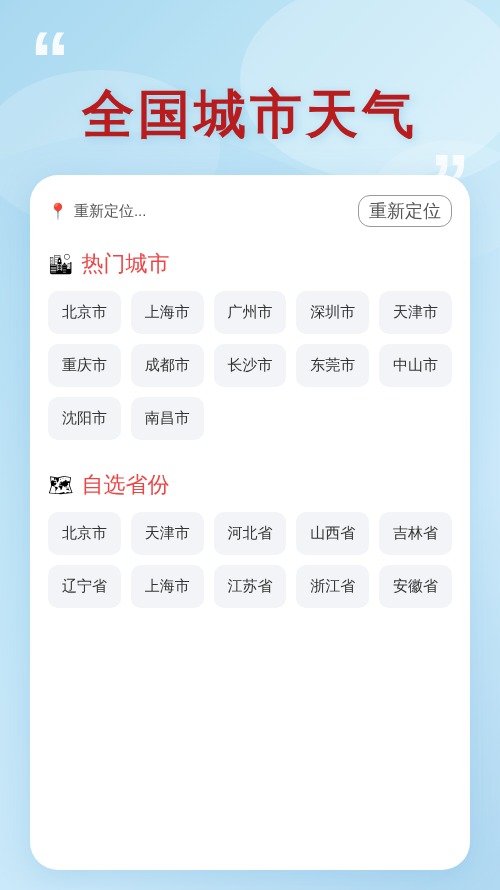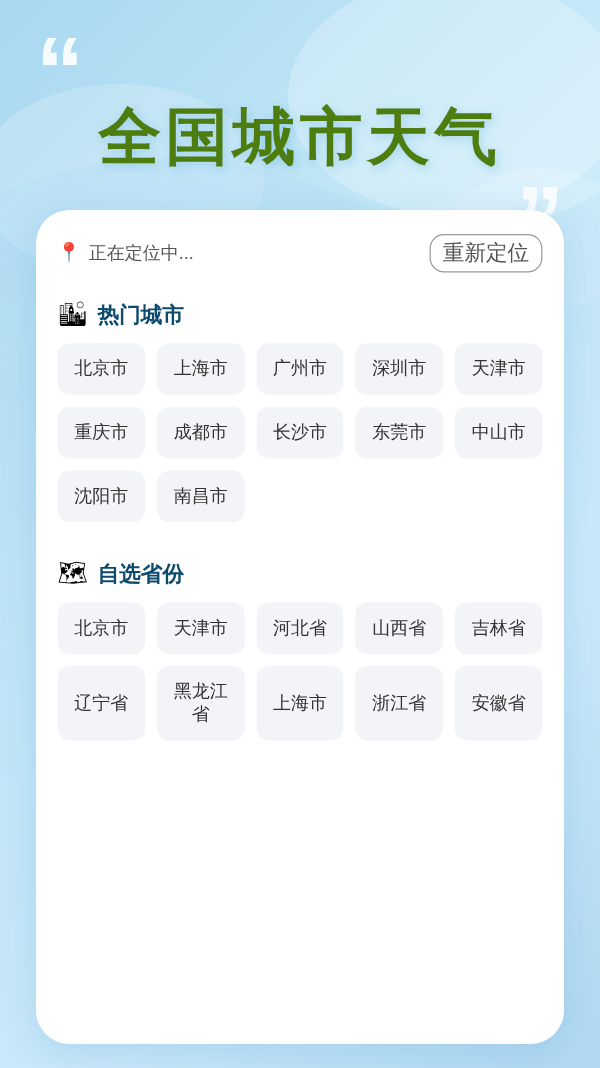--- a/index.html
+++ b/index.html
@@ -45,21 +45,21 @@
       color: white;
       opacity: 0.9;
       font-weight: 900;
       line-height: 1;
       transform: rotate(180deg);
     }
 
     .main-title {
       font-size: 52px;
       font-weight: 900;
-      color: #4d7c0f;
+      color: #b91c1c;
       text-shadow: 2px 2px 8px rgba(100, 180, 220, 0.4);
       letter-spacing: 4px;
       z-index: 2;
       margin-top: 30px;
     }
 
     
     .bg-shapes {
       position: absolute;
       top: 0; left: 0; right: 0; bottom: 0;
@@ -121,23 +121,23 @@
       gap: 8px;
       margin-bottom: 12px;
       margin-top: 4px;
     }
 
     .section-icon {
       font-size: 20px;
     }
 
     .section-title {
-      font-size: 18px;
-      font-weight: 700;
-      color: #0c4a6e;
+      font-size: 22px;
+      font-weight: 400;
+      color: #ef4444;
     }
 
     
     .city-grid {
       display: grid;
       grid-template-columns: repeat(5, 1fr);
       gap: 10px;
       margin-bottom: 20px;
     }
 
@@ -171,21 +171,21 @@
   <div class="quote-left">“</div>
   <div class="main-title">全国城市天气</div>
   <div class="quote-right">“</div>
 </div>
 
 <div class="phone-card">
 
   <div class="location-bar">
     <div class="location-left">
       <span class="location-icon">📍</span>
-      <span>正在定位中...</span>
+      <span>重新定位...</span>
     </div>
     <button class="relocate-btn">重新定位</button>
   </div>
 
   <div class="section-header">
     <span class="section-icon">🏙</span>
     <span class="section-title">热门城市</span>
   </div>
 
   <div class="city-grid" id="hot-city-grid">
@@ -210,19 +210,19 @@
     <span class="section-title">自选省份</span>
   </div>
 
   <div class="city-grid" id="province-grid">
   <button class="city-btn">北京市</button>
       <button class="city-btn">天津市</button>
       <button class="city-btn">河北省</button>
       <button class="city-btn">山西省</button>
       <button class="city-btn">吉林省</button>
       <button class="city-btn">辽宁省</button>
-      <button class="city-btn">黑龙江省</button>
       <button class="city-btn">上海市</button>
+      <button class="city-btn">江苏省</button>
       <button class="city-btn">浙江省</button>
       <button class="city-btn">安徽省</button>
     </div>
 
 </div>
 
 </body></html>

